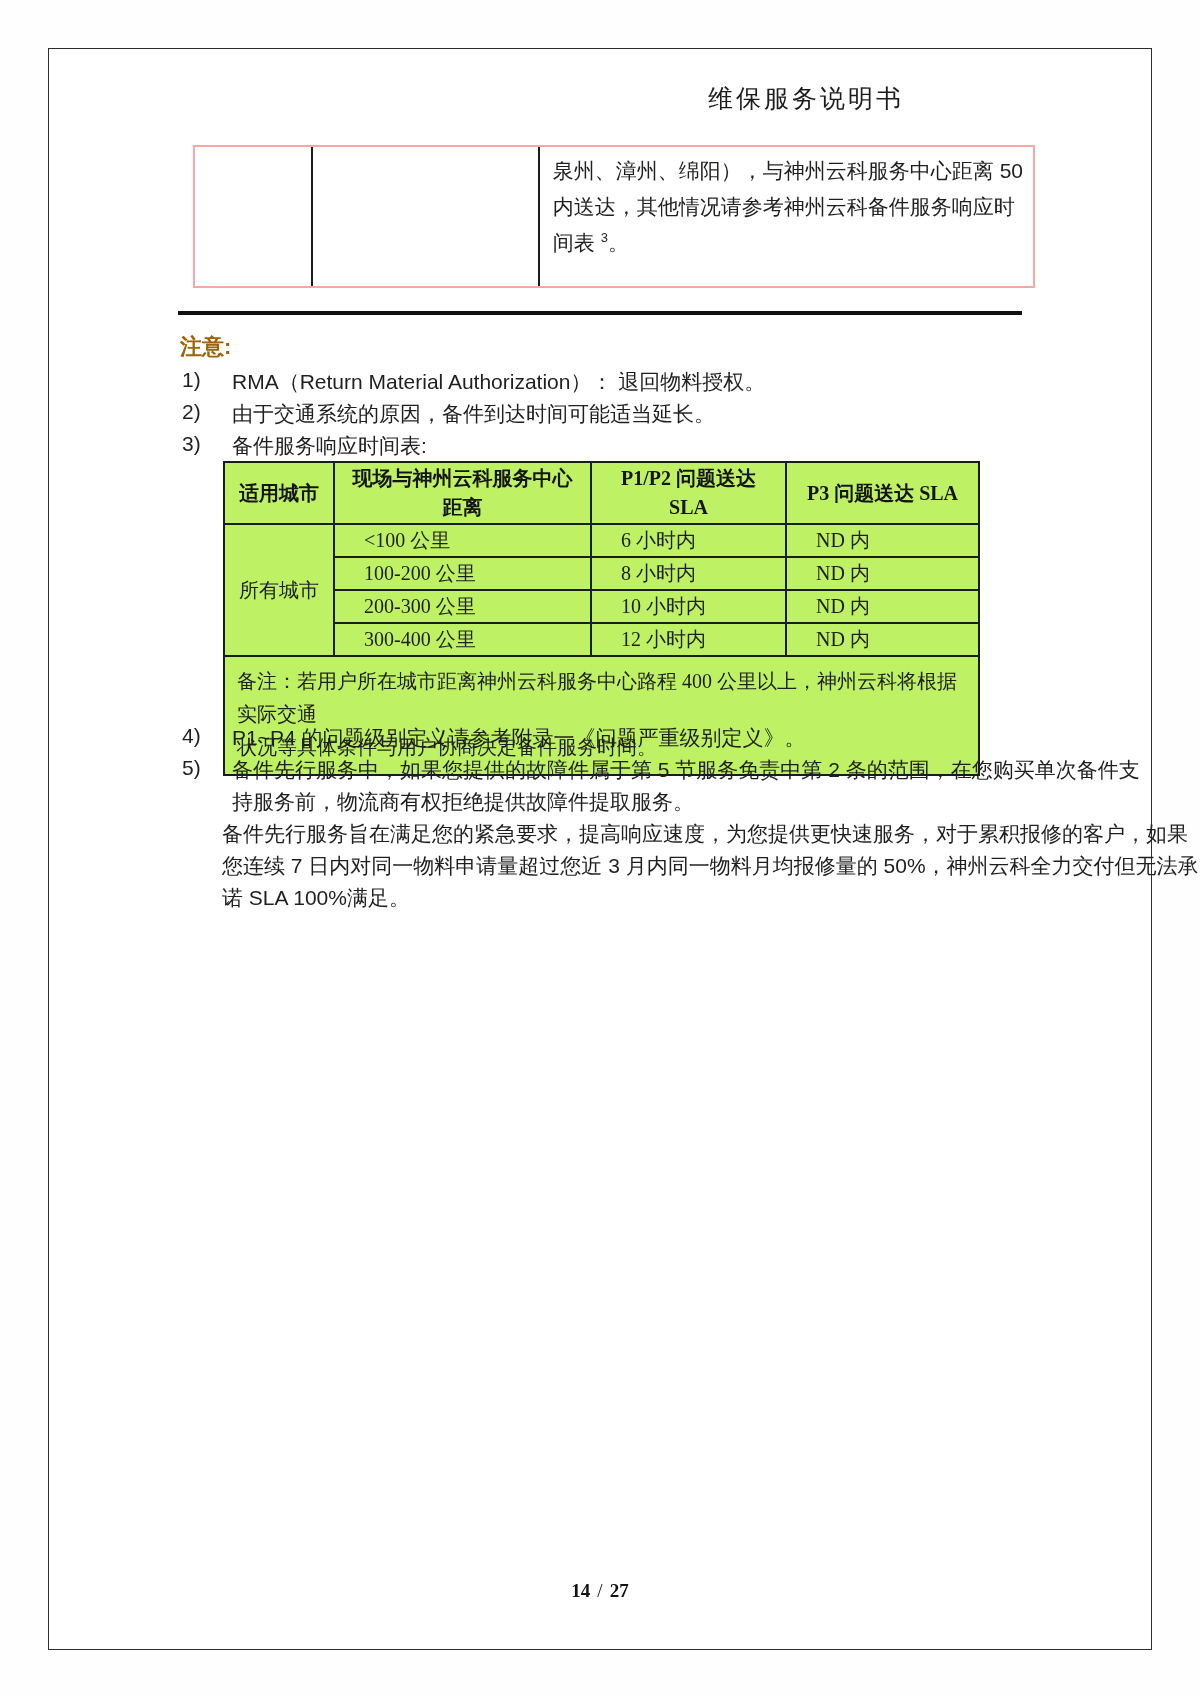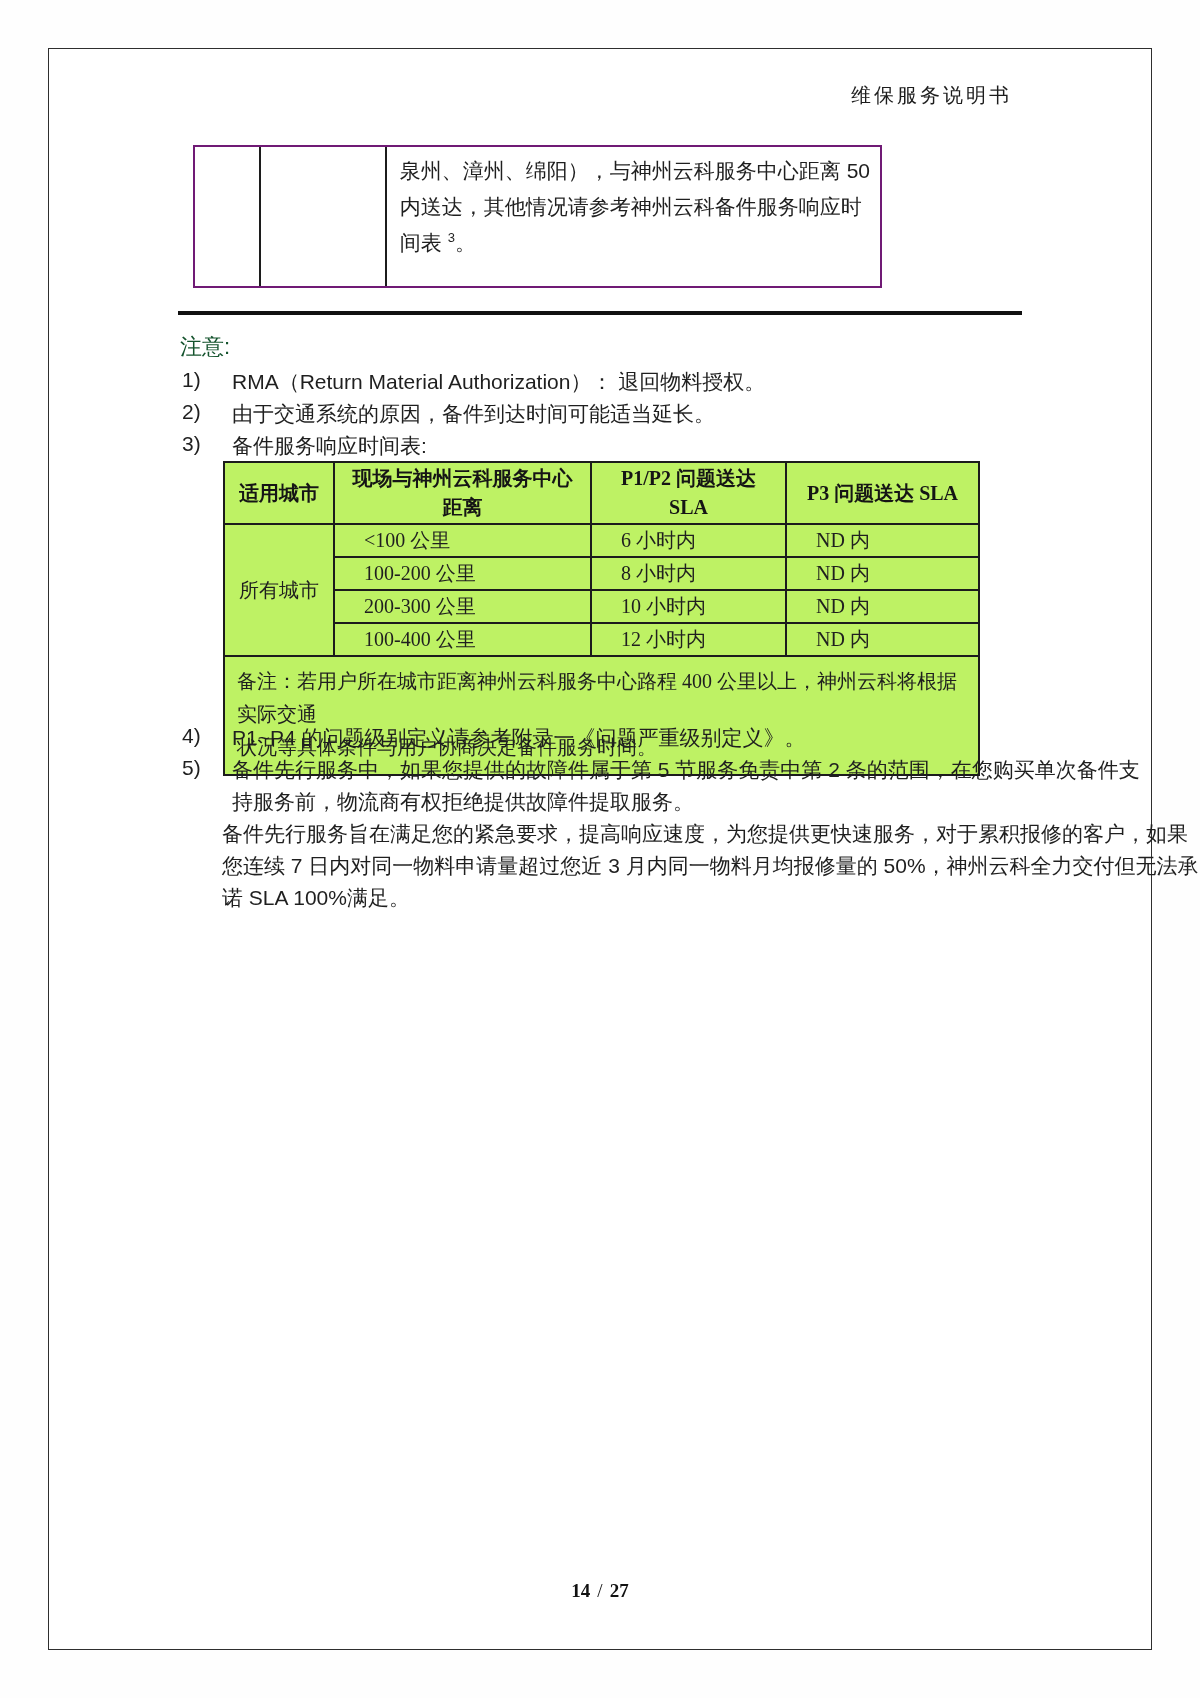--- a/index.html
+++ b/index.html
@@ -2,34 +2,34 @@
 <html><head>
 <meta charset="utf-8">
 <style>
   * { box-sizing: border-box; margin: 0; padding: 0; }
   html, body { background: #ffffff; }
   body { width: 1200px; height: 1698px; position: relative; font-family: "Liberation Sans", sans-serif; color: #1a1a1a; }
   .canvas { position: absolute; left: 0; top: 0; width: 1200px; height: 1698px; background: #fefefe; }
 
   .page-border { position: absolute; left: 48px; top: 48px; width: 1104px; height: 1602px; border: 1px solid #2e2e2e; background: #ffffff; }
 
-  .header-title { position: absolute; left: 600px; top: 82px; width: 412px; text-align: right; font-family: "Liberation Serif", "DejaVu Serif", serif; font-size: 20px; letter-spacing: 3px; color: #1c1c1c; }
+  .header-title { position: absolute; left: 600px; top: 82px; width: 412px; text-align: center; font-family: "Liberation Serif", "DejaVu Serif", serif; font-size: 25px; letter-spacing: 3px; color: #1c1c1c; }
 
   
-  .cont-table { position: absolute; left: 193px; top: 145px; width: 689px; height: 143px; display: flex; border: 2px solid #701a75; background: #fff; }
+  .cont-table { position: absolute; left: 193px; top: 145px; width: 842px; height: 143px; display: flex; border: 2px solid #fca5a5; background: #fff; }
   .cont-cell { border-right: 2px solid #1c1c1c; height: 100%; }
   .cont-cell.c1 { width: 141px; }
   .cont-cell.c2 { width: 271px; }
   .cont-cell.c3 { flex: 1; border-right: none; padding: 6px 10px 0 13px; font-size: 21px; line-height: 36px; color: #1f1f1f; }
   .cont-line { white-space: nowrap; }
   .sup { font-size: 13px; vertical-align: super; line-height: 0; }
 
   .section-divider { position: absolute; left: 178px; top: 311px; width: 844px; height: 4px; background: #111; }
 
-  .notice-label { position: absolute; left: 180px; top: 332px; font-size: 22px; font-weight: normal; color: #14532d; }
+  .notice-label { position: absolute; left: 180px; top: 332px; font-size: 22px; font-weight: bold; color: #a16207; }
 
   .note-item { position: absolute; left: 182px; display: flex; font-size: 21px; color: #1f1f1f; white-space: nowrap; }
   .note-num { width: 50px; flex: 0 0 50px; }
   .note-item.n1 { top: 368px; }
   .note-item.n2 { top: 400px; }
   .note-item.n3 { top: 432px; }
   .note-item.n4 { top: 724px; }
   .note-item.n5 { top: 756px; }
   .note-cont-line { position: absolute; left: 232px; top: 788px; font-size: 21px; color: #1f1f1f; white-space: nowrap; }
 
@@ -114,21 +114,21 @@
       <td class="val">100-200 公里</td>
       <td class="val">8 小时内</td>
       <td class="val">ND 内</td>
     </tr>
     <tr>
       <td class="val">200-300 公里</td>
       <td class="val">10 小时内</td>
       <td class="val">ND 内</td>
     </tr>
     <tr>
-      <td class="val">100-400 公里</td>
+      <td class="val">300-400 公里</td>
       <td class="val">12 小时内</td>
       <td class="val">ND 内</td>
     </tr>
     <tr>
       <td class="remark" colspan="4">
         <div>备注：若用户所在城市距离神州云科服务中心路程 400 公里以上，神州云科将根据实际交通</div>
         <div>状况等具体条件与用户协商决定备件服务时间。</div>
       </td>
     </tr>
   </tbody>

